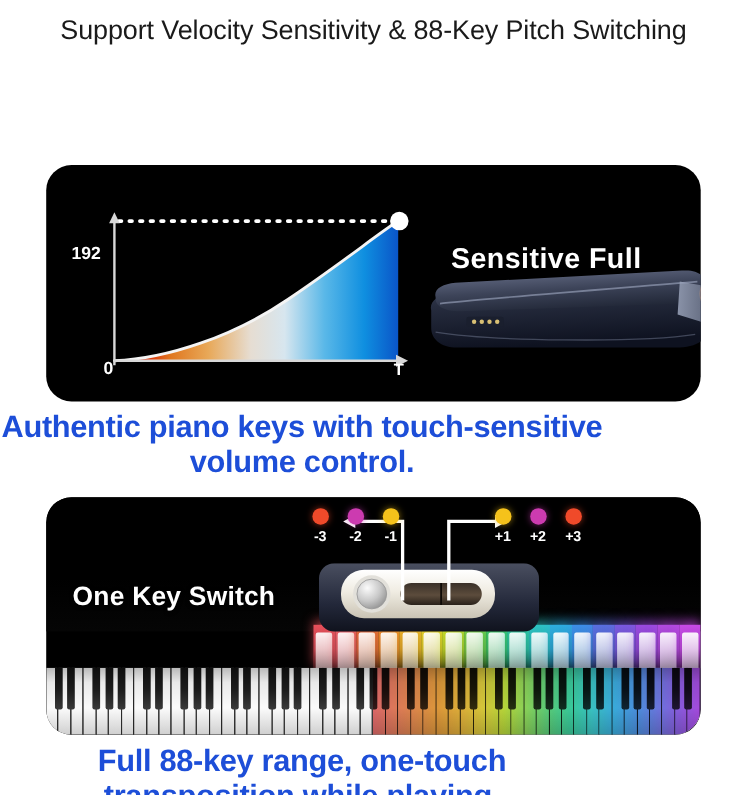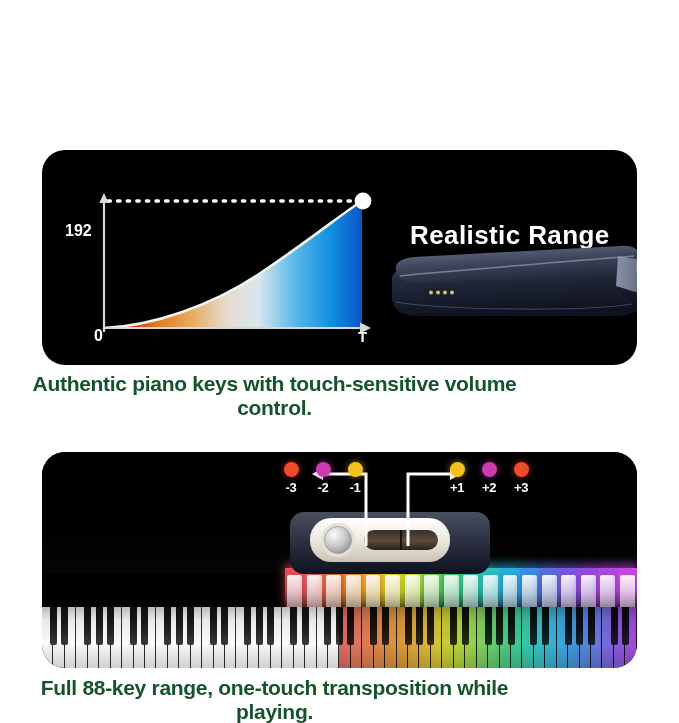--- a/index.html
+++ b/index.html
@@ -48,23 +48,23 @@
     overflow: hidden;
   }
   #panel-velocity { top: 150px; height: 215px; }
   #panel-switch   { top: 452px; height: 216px; }
 
   .caption {
     position: absolute;
     left: 0;
     width: 549px;
     text-align: center;
-    font-size: 21px;
+    font-size: 28px;
     font-weight: bold;
-    color: #14532d;
+    color: #1d4ed8;
     letter-spacing: -0.3px;
   }
   #caption-velocity { top: 372px; }
   #caption-switch   { top: 676px; }
 
   
   .chart-area {
     position: absolute;
     left: 20px;
     top: 30px;
@@ -188,20 +188,21 @@
   .top-shade {
     position: absolute; left:0; top:0; width:595px; height:122px;
     background: linear-gradient(180deg,#000 60%, #050505 100%);
     z-index: 1;
   }
 </style>
 </head>
 <body>
 
 <div class="header">
+  <p class="subhead">Support Velocity Sensitivity &amp; 88-Key Pitch Switching</p>
 </div>
 
 <div class="panel" id="panel-velocity">
 
   <div class="chart-area">
     <svg width="320" height="165" viewBox="0 0 320 165">
       <defs>
         <linearGradient id="velGrad" x1="0" y1="0" x2="1" y2="0">
           <stop offset="0%" stop-color="#b00000"></stop>
           <stop offset="8%" stop-color="#d81000"></stop>
@@ -231,21 +232,21 @@
       <path d="M309,148 L298,142.6 L298,153.4 Z" fill="#d8d8d8"></path>
 
       <circle cx="301" cy="21" r="8.4" fill="#ffffff"></circle>
     </svg>
 
     <span class="axis-label lbl-127">192</span>
     <span class="axis-label lbl-0">0</span>
     <span class="axis-label lbl-t">T</span>
   </div>
 
-  <div class="device-title">Realistic Range</div>
+  <div class="device-title">Sensitive Full</div>
 
   <svg style="position:absolute;left:340px;top:60px;" width="300" height="155" viewBox="0 0 300 155">
     <defs>
       <linearGradient id="bodyG" x1="0" y1="0" x2="0.25" y2="1">
         <stop offset="0%" stop-color="#3b4156"></stop>
         <stop offset="35%" stop-color="#262c3e"></stop>
         <stop offset="100%" stop-color="#0e1220"></stop>
       </linearGradient>
       <linearGradient id="lidG" x1="0" y1="0" x2="0.4" y2="1">
         <stop offset="0%" stop-color="#6d758f"></stop>
@@ -294,20 +295,21 @@
     </g>
   </svg>
 </div>
 
 <div class="caption" id="caption-velocity">Authentic piano keys with touch-sensitive volume control.</div>
 
 <div class="panel" id="panel-switch">
 
   <div class="top-shade"></div>
 
+  <div class="switch-title">One Key Switch</div>
 
   <div class="dot-row" id="dots-left">
       <div class="dot-cell">
         <div class="dot" style="background: rgb(240, 74, 42); box-shadow: rgba(240, 74, 42, 0.6) 0px 0px 7px;"></div>
         <span class="dot-label">-3</span>
       </div>
       <div class="dot-cell">
         <div class="dot" style="background: rgb(204, 59, 176); box-shadow: rgba(204, 59, 176, 0.6) 0px 0px 7px;"></div>
         <span class="dot-label">-2</span>
       </div>

